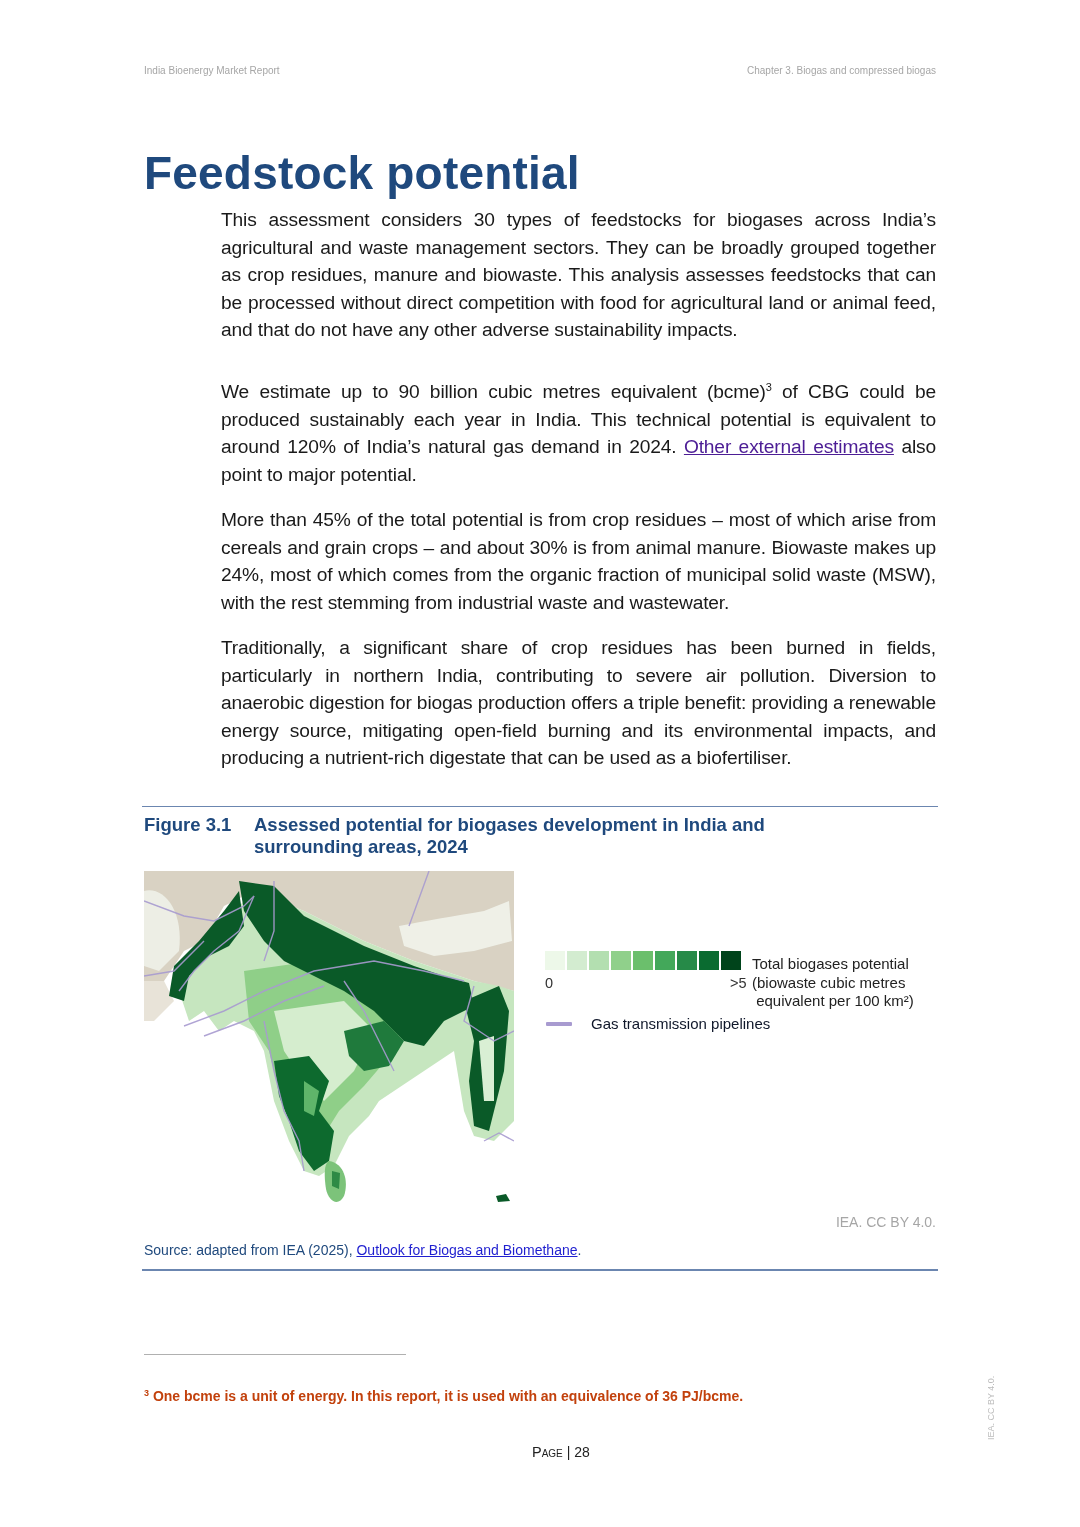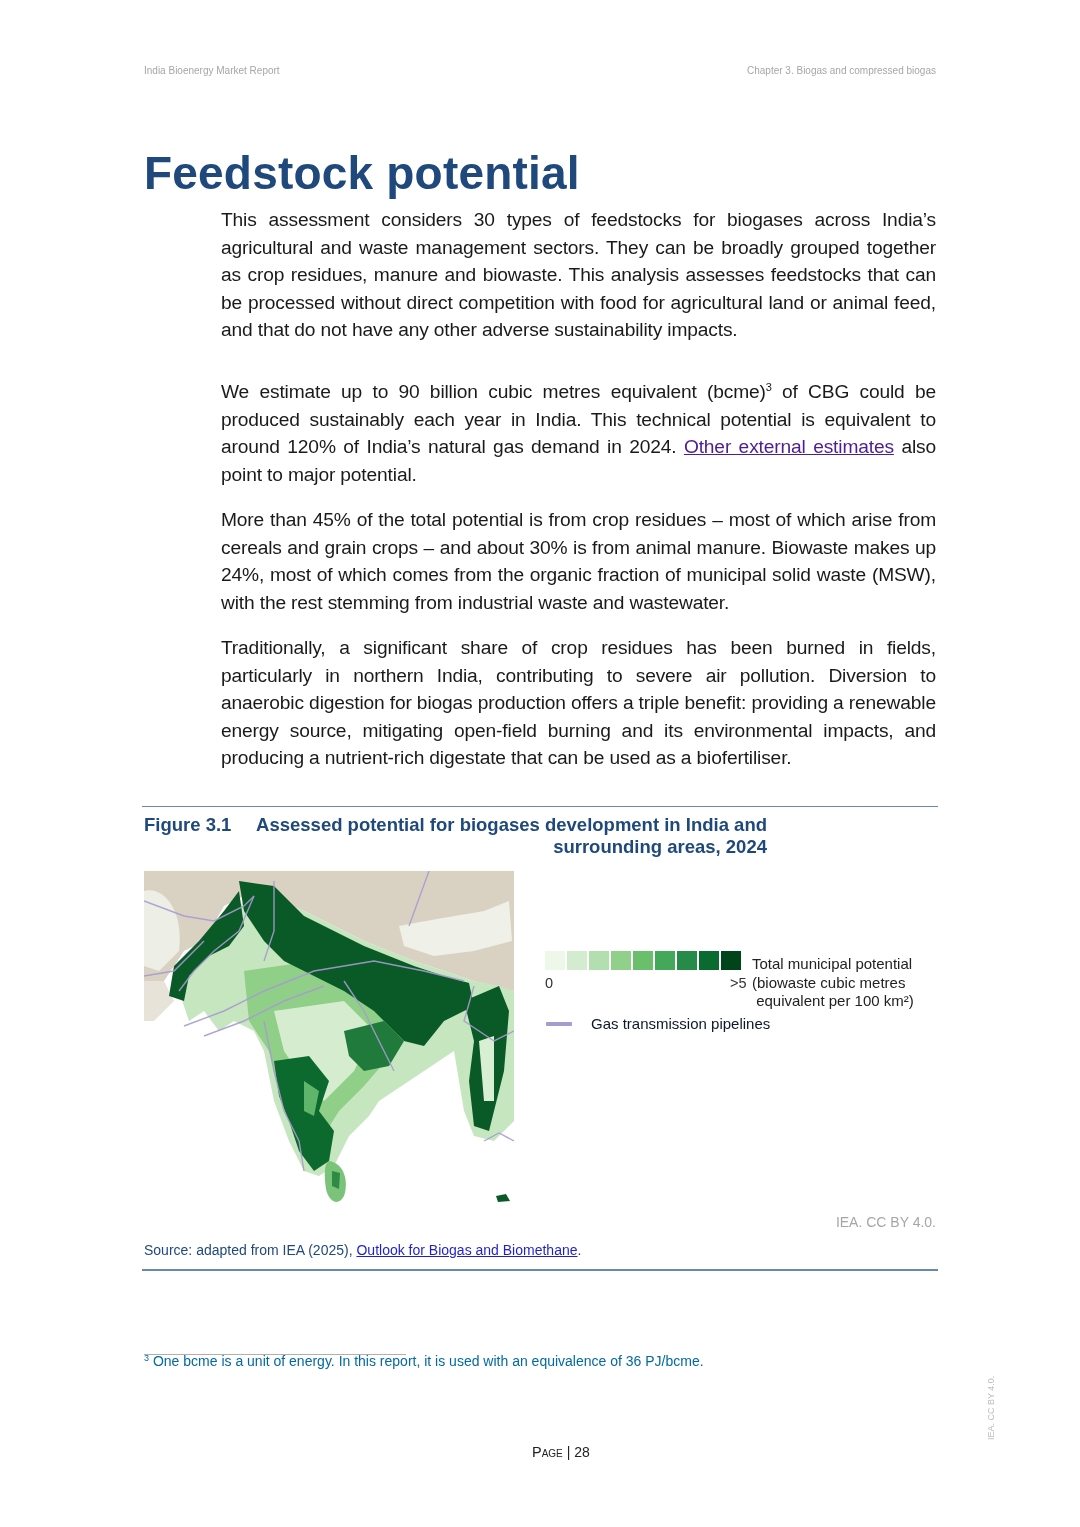--- a/index.html
+++ b/index.html
@@ -18,39 +18,39 @@
   .body-text.p3 { top: 506px; }
   .body-text.p4 { top: 634px; }
   .body-text sup { font-size: 11px; vertical-align: 7px; line-height: 0; }
   .link { color: #4c1d95; text-decoration: underline; cursor: pointer; }
 
   .fig-rule-top { position: absolute; top: 806px; left: 142px; width: 796px; height: 1px; background: #6b86b0; }
   .fig-rule-bottom { position: absolute; top: 1269px; left: 142px; width: 796px; height: 1.5px; background: #6b86b0; }
 
   .fig-caption { position: absolute; top: 814px; left: 144px; font-size: 18.5px; font-weight: bold; color: #1f497d; line-height: 22px; }
   .fig-caption .num { position: absolute; left: 0; top: 0; white-space: nowrap; }
-  .fig-caption .title { position: absolute; left: 103px; top: 0; width: 520px; text-align: right; }
+  .fig-caption .title { position: absolute; left: 110px; top: 0; width: 520px; }
 
   .map { position: absolute; top: 871px; left: 144px; width: 370px; height: 335px; }
 
   .legend { position: absolute; top: 951px; left: 545px; width: 400px; height: 100px; }
   .legend .swatches { position: absolute; left: 0; top: 0; display: flex; gap: 2px; }
   .legend .swatch { width: 20px; height: 19px; }
   .legend .lbl-zero { position: absolute; left: 0; top: 24px; font-size: 14.5px; color: #333; }
   .legend .lbl-max { position: absolute; left: 185px; top: 24px; font-size: 14.5px; color: #333; }
   .legend .lbl-title { position: absolute; left: 207px; top: 4px; font-size: 15px; line-height: 18.5px; color: #222; white-space: nowrap; }
   .legend .pipe-swatch { position: absolute; left: 1px; top: 71px; width: 26px; height: 4px; background: #a89bd0; border-radius: 1px; }
   .legend .pipe-label { position: absolute; left: 46px; top: 64px; font-size: 15px; color: #0f172a; }
 
   .credit { position: absolute; top: 1214px; right: 144px; font-size: 14px; color: #a6a6a6; }
   .source { position: absolute; top: 1242px; left: 144px; font-size: 14px; color: #1f497d; text-align: center; }
   .source .link { color: #1f1fd0; }
 
   .fn-rule { position: absolute; top: 1354px; left: 144px; width: 262px; height: 1px; background: #b0b0b0; }
-  .footnote { position: absolute; top: 1353px; left: 144px; font-size: 14px; color: #0369a1; }
+  .footnote { position: absolute; top: 1388px; left: 144px; font-size: 14px; color: #c2410c; font-weight: bold; }
   .footnote sup { font-size: 9px; vertical-align: 5px; line-height: 0; }
 
   .page-num { position: absolute; top: 1444px; left: 510px; font-size: 14px; color: #222; font-variant: small-caps; }
   .page-num .sc { font-size: 14.5px; margin-left: 22px; }
 
   .side-stamp { position: absolute; left: 976px; top: 1420px; width: 30px; font-size: 9px; color: #bcbcbc; transform: rotate(-90deg); transform-origin: center; white-space: nowrap; }
 </style>
 </head>
 <body>
 
@@ -130,21 +130,21 @@
     <div class="swatch" style="background:#90d08b"></div>
     <div class="swatch" style="background:#6bbf6c"></div>
     <div class="swatch" style="background:#43a85a"></div>
     <div class="swatch" style="background:#268a48"></div>
     <div class="swatch" style="background:#0a6b30"></div>
     <div class="swatch" style="background:#00441b"></div>
   </div>
   <span class="lbl-zero">0</span>
   <span class="lbl-max">&gt;5</span>
   <div class="lbl-title">
-    <div>Total municipal potential</div>
+    <div>Total biogases potential</div>
     <div>(biowaste cubic metres</div>
     <div style="white-space:pre"> equivalent per 100 km²)</div>
   </div>
   <div class="pipe-swatch"></div>
   <span class="pipe-label">Gas transmission pipelines</span>
 </div>
 
 <span class="credit">IEA. CC BY 4.0.</span>
 
 <div class="source"><span style="white-space:pre">Source: adapted from IEA (2025), </span><a class="link">Outlook for Biogas and Biomethane</a><span>.</span></div>

